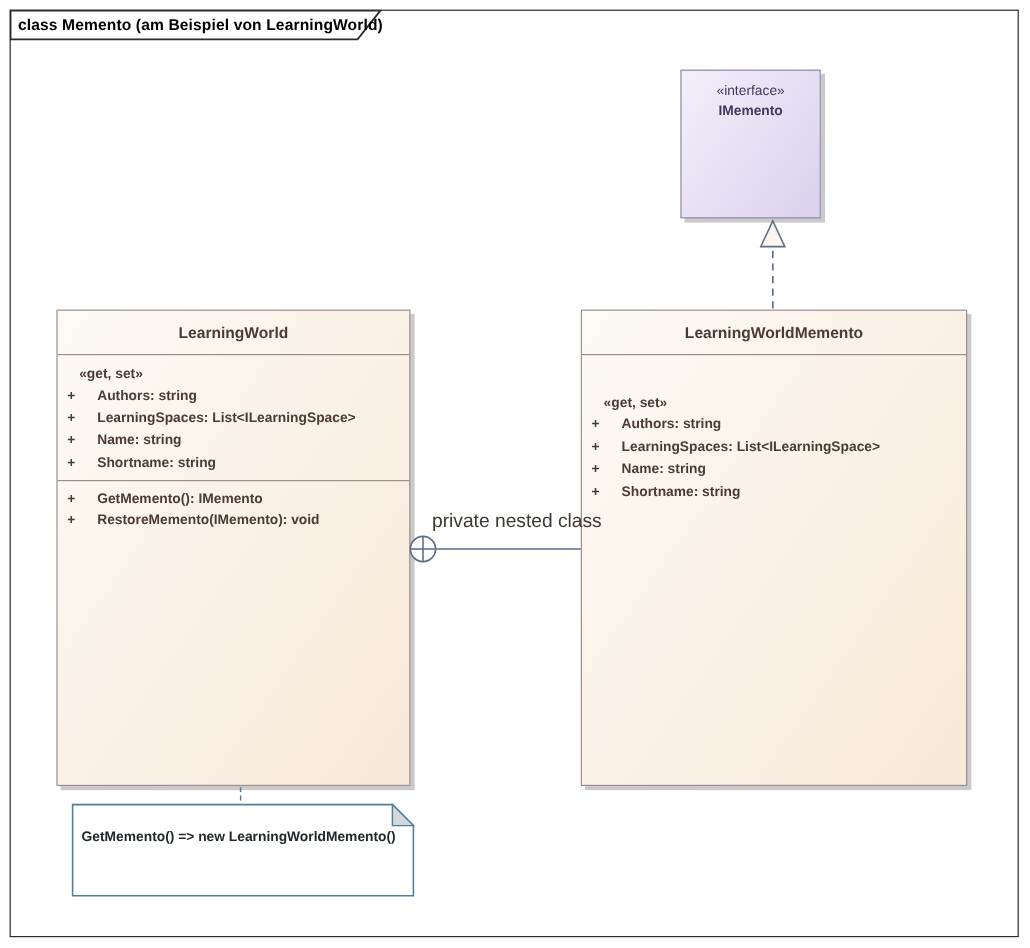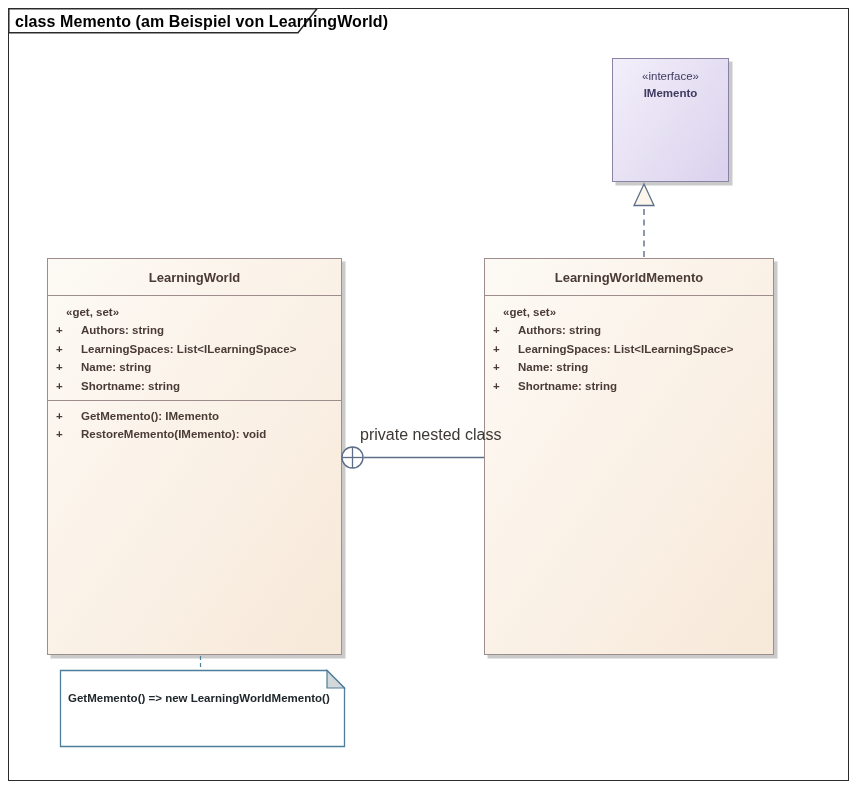--- a/index.html
+++ b/index.html
@@ -9,46 +9,46 @@
     -webkit-font-smoothing:antialiased;
   }
   
   .frame{
     position:absolute;left:8px;top:8px;width:839px;height:771px;
     border:1.4px solid var(--frame_border,#2b2b2b);
   }
   .tab-svg{position:absolute;left:8px;top:8px;}
   .tab-svg path{fill:#ffffff;stroke:var(--frame_border,#2b2b2b);stroke-width:1.5;}
   .tab-label{
-    position:absolute;left:15px;top:13px;font-size:16px;font-weight:bold;color:#000;
+    position:absolute;left:15px;top:13px;font-size:13px;font-weight:bold;color:#000;
     white-space:nowrap;letter-spacing:.1px;
   }
   
   .node{
     position:absolute;box-sizing:border-box;
     box-shadow:3.5px 3.5px 0 var(--shadow,#cacaca);
   }
   
   .interface-node{
-    left:612px;top:58px;width:117px;height:124px;
+    left:567px;top:58px;width:117px;height:124px;
     border:1.2px solid var(--interface_border,#8c82a6);
     background:linear-gradient(125deg,var(--interface_fill_start,#f3effa) 0%,var(--interface_fill_end,#dbd3ee) 95%);
     text-align:center;color:var(--interface_text,#3f3a5f);
     padding-top:9px;font-size:11.5px;line-height:17px;
   }
   .interface-node .iname{font-weight:bold;}
   
   .class-node{
     border:1.2px solid var(--class_border,#9d8d8c);
     background:linear-gradient(125deg,var(--class_fill_start,#fdfaf5) 0%,var(--class_fill_end,#f8eadb) 92%);
     color:var(--class_text,#4b3b37);
     display:flex;flex-direction:column;font-size:11.5px;
   }
   .class-node.lw{left:47px;top:258px;width:295px;height:397px;}
-  .class-node.lwm{left:484px;top:258px;width:290px;height:397px;}
+  .class-node.lwm{left:484px;top:258px;width:322px;height:397px;gap:24px;}
   .class-title{
     height:36px;line-height:37px;text-align:center;font-weight:bold;font-size:13px;
     border-bottom:1.2px solid var(--class_border,#9d8d8c);flex:0 0 auto;
   }
   .compartment{box-sizing:border-box;padding-top:7px;line-height:18.4px;font-weight:bold;}
   .compartment.attrs-lw{height:105px;border-bottom:1.2px solid var(--class_border,#9d8d8c);flex:0 0 auto;}
   .compartment.attrs-lwm{flex:1 1 auto;}
   .compartment.methods{flex:1 1 auto;padding-top:6px;}
   .stereo-row{padding-left:18px;}
   .member-row{position:relative;padding-left:33px;white-space:nowrap;}

